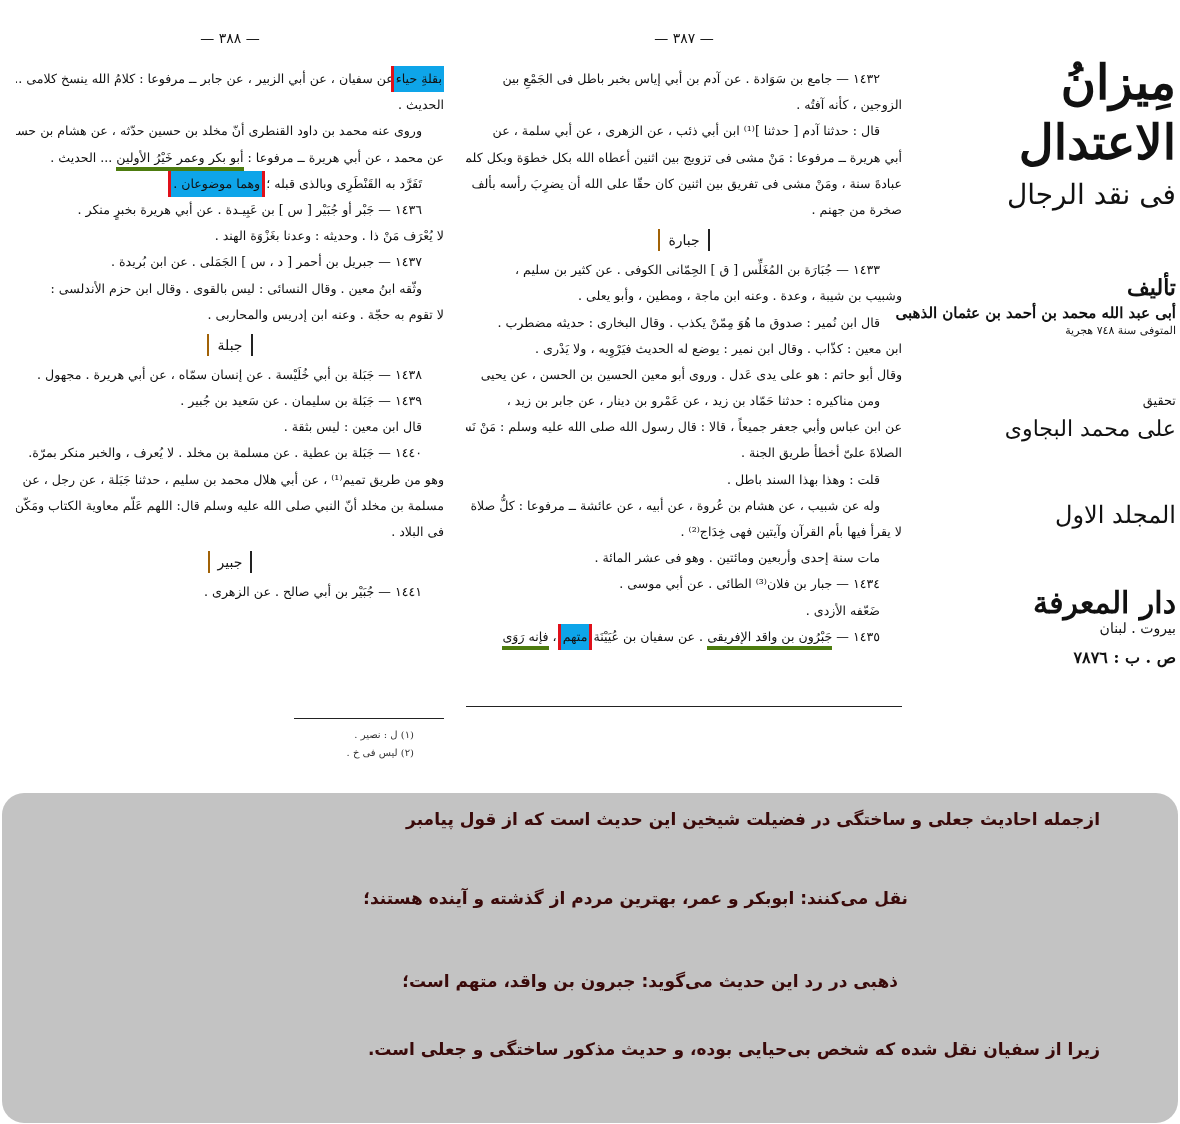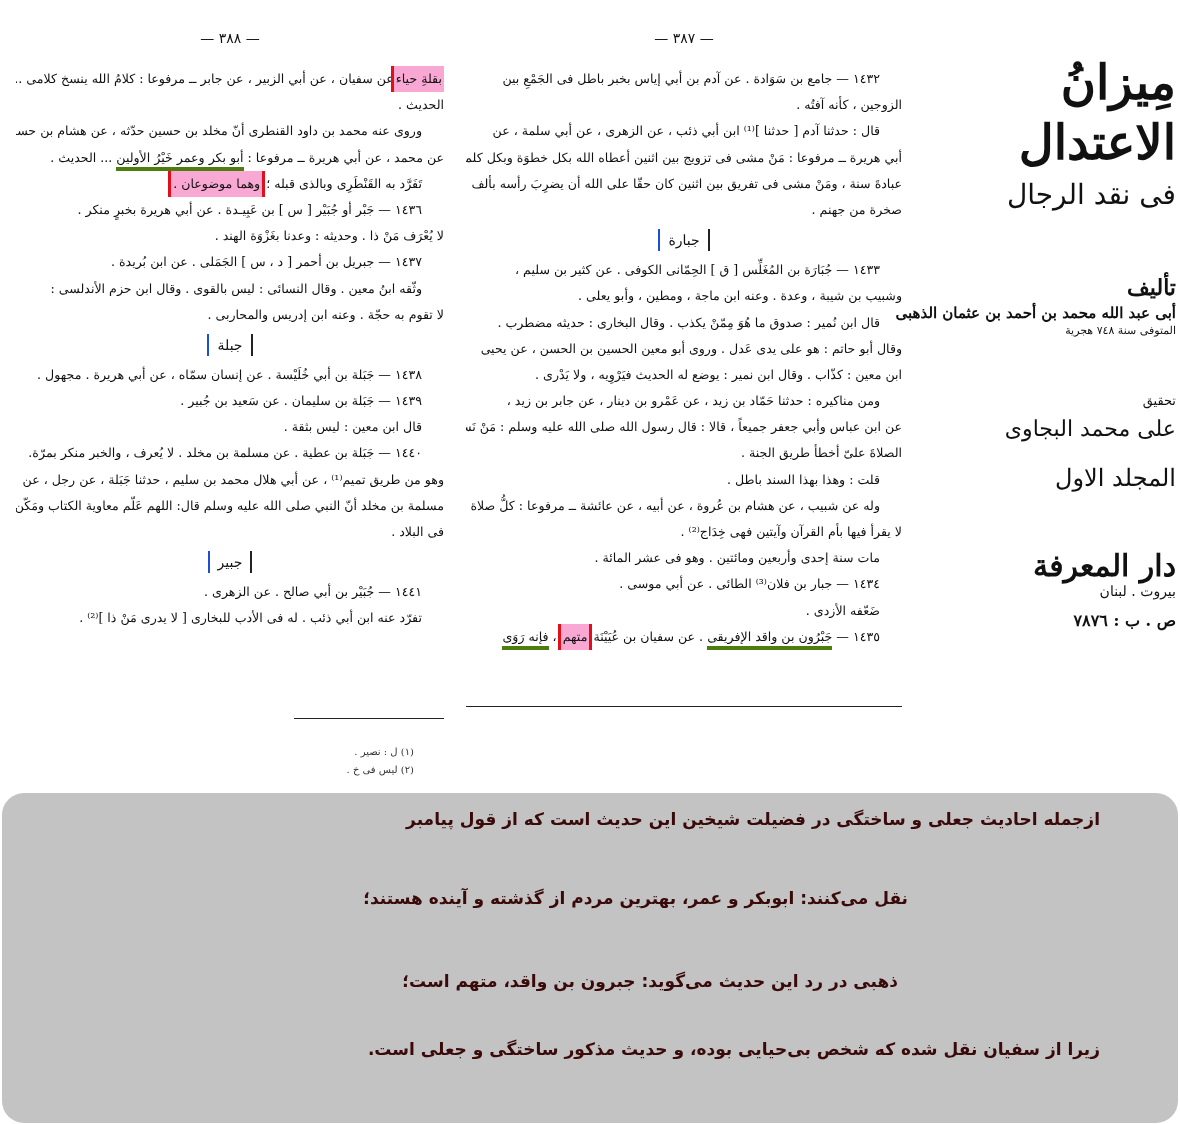--- a/index.html
+++ b/index.html
@@ -10,37 +10,37 @@
   .page-left  { left: 16px;  width: 428px; }
   .page-mid   { left: 466px; width: 436px; }
   .page-title { position: absolute; left: 906px; top: 30px; width: 270px; direction: rtl; text-align: right; }
 
   .page-num { position: absolute; top: 30px; width: 100%; text-align: center; font-size: 14px; letter-spacing: 1px; }
 
   .body { position: absolute; top: 66px; left: 0; right: 0; font-size: 12.6px; line-height: 26.2px; text-align: justify; }
   .line { display: block; white-space: nowrap; overflow: hidden; height: 26.2px; }
   .indent { padding-right: 22px; }
   .heading { text-align: center; font-size: 14px; height: 34px; line-height: 34px; }
-  .heading span { display: inline-block; padding: 0 8px; border-left: 2px solid #1d4ed8; border-right: 2px solid #222; line-height: 22px; }
+  .heading span { display: inline-block; padding: 0 8px; border-left: 2px solid #a16207; border-right: 2px solid #222; line-height: 22px; }
 
-  .box-hl { background: #f9a8d4; outline: 3px solid #e0101a; outline-offset: 0; padding: 16px 2px; }
+  .box-hl { background: #0ea5e9; outline: 3px solid #e0101a; outline-offset: 0; padding: 16px 2px; }
   .ul-hl { border-bottom: 8px solid #4d7c0f; padding-bottom: 2px; }
 
   .footnote-rule { position: absolute; height: 1px; background: #222; }
   .footnotes { position: absolute; font-size: 10px; line-height: 18px; color: #333; white-space: nowrap; }
 
   
   .t-main { font-size: 48px; font-weight: bold; line-height: 60px; margin-top: 22px; font-family: "DejaVu Serif", serif; }
   .t-sub  { font-size: 28px; line-height: 38px; margin-top: 4px; }
   .t-authorlabel { font-size: 22px; margin-top: 60px; font-weight: bold; }
   .t-author { font-size: 15px; font-weight: bold; margin-top: 4px; white-space: nowrap; }
   .t-died { font-size: 11px; margin-top: 2px; }
   .t-editlabel { font-size: 13px; margin-top: 56px; }
   .t-editor { font-size: 22px; margin-top: 8px; }
-  .t-volume { font-size: 24px; margin-top: 23px; }
+  .t-volume { font-size: 24px; margin-top: 60px; }
   .t-publisher { font-size: 30px; font-weight: bold; margin-top: 56px; }
   .t-city { font-size: 14px; margin-top: 0px; }
   .t-pobox { font-size: 16px; margin-top: 12px; font-weight: bold; }
 
   
   .annotation {
     position: absolute; left: 2px; top: 793px; width: 1176px; height: 330px;
     background: #c3c3c3; border-radius: 22px;
     direction: rtl; color: #3a0a0a; font-family: "DejaVu Sans", sans-serif;
     font-weight: bold; font-size: 17px;
@@ -66,44 +66,43 @@
       <div class="line heading"><span>جبلة</span></div>
       <div class="line indent"><span>١٤٣٨ — جَبَلة بن أبي خُلَيْسة . عن إنسان سمّاه ، عن أبي هريرة . مجهول .</span></div>
       <div class="line indent"><span>١٤٣٩ — جَبَلة بن سليمان . عن سَعيد بن جُبير .</span></div>
       <div class="line indent"><span>قال ابن معين : ليس بثقة .</span></div>
       <div class="line indent"><span>١٤٤٠ — جَبَلة بن عطية . عن مسلمة بن مخلد . لا يُعرف ، والخبر منكر بمرّة.</span></div>
       <div class="line"><span>وهو من طريق تميم⁽¹⁾ ، عن أبي هلال محمد بن سليم ، حدثنا جَبَلة ، عن رجل ، عن</span></div>
       <div class="line"><span>مسلمة بن مخلد أنّ النبي صلى الله عليه وسلم قال: اللهم عَلّم معاوية الكتاب ومَكّن له</span></div>
       <div class="line"><span>فى البلاد .</span></div>
       <div class="line heading"><span>جبير</span></div>
       <div class="line indent"><span>١٤٤١ — جُبَيْر بن أبي صالح . عن الزهرى .</span></div>
-      <div class="line indent"><span>تفرّد عنه ابن أبي ذئب . له فى الأدب للبخارى [ لا يدرى مَنْ ذا ]⁽²⁾ .</span></div>
     </div>
   <div class="footnote-rule" style="top:718px; right:0; width:150px;"></div>
-  <div class="footnotes" id="left-foot" style="top:726px; right:30px;margin-top:17px;">
+  <div class="footnotes" id="left-foot" style="top:726px; right:30px;">
       <div>(١) ل : نصير .</div>
       <div>(٢) ليس فى خ .</div>
     </div>
 </div>
 
 <div class="page page-mid" style="height:760px;">
   <div class="page-num">— ٣٨٧ —</div>
   <div class="body" id="mid-body">
       <div class="line indent"><span>١٤٣٢ — جامع بن سَوَادة . عن آدم بن أبي إياس بخبر باطل فى الجَمْعِ بين</span></div>
       <div class="line"><span>الزوجين ، كأنه آفتُه .</span></div>
       <div class="line indent"><span>قال : حدثنا آدم [ حدثنا ]⁽¹⁾ ابن أبي ذئب ، عن الزهرى ، عن أبي سلمة ، عن</span></div>
       <div class="line"><span>أبي هريرة ــ مرفوعا : مَنْ مشى فى تزويج بين اثنين أعطاه الله بكل خطوَة وبكل كلمة</span></div>
       <div class="line"><span>عبادةَ سنة ، ومَنْ مشى فى تفريق بين اثنين كان حقّا على الله أن يضرِبَ رأسه بألف</span></div>
       <div class="line"><span>صخرة من جهنم .</span></div>
       <div class="line heading"><span>جبارة</span></div>
       <div class="line indent"><span>١٤٣٣ — جُبَارَة بن المُغَلِّس [ ق ] الحِمّانى الكوفى . عن كثير بن سليم ،</span></div>
       <div class="line"><span>وشبيب بن شيبة ، وعدة . وعنه ابن ماجة ، ومطين ، وأبو يعلى .</span></div>
       <div class="line indent"><span>قال ابن نُمير : صدوق ما هُوَ مِمّنْ يكذب . وقال البخارى : حديثه مضطرب .</span></div>
+      <div class="line"><span>ابن معين : كذّاب . وقال ابن نمير : يوضع له الحديث فيَرْوِيه ، ولا يَدْرى .</span></div>
       <div class="line"><span>وقال أبو حاتم : هو على يدى عَدل . وروى أبو معين الحسين بن الحسن ، عن يحيى</span></div>
-      <div class="line"><span>ابن معين : كذّاب . وقال ابن نمير : يوضع له الحديث فيَرْوِيه ، ولا يَدْرى .</span></div>
       <div class="line indent"><span>ومن مناكيره : حدثنا حَمّاد بن زيد ، عن عَمْرو بن دينار ، عن جابر بن زيد ،</span></div>
       <div class="line"><span>عن ابن عباس وأبي جعفر جميعاً ، قالا : قال رسول الله صلى الله عليه وسلم : مَنْ نَسى</span></div>
       <div class="line"><span>الصلاةَ علىّ أخطأ طريق الجنة .</span></div>
       <div class="line indent"><span>قلت : وهذا بهذا السند باطل .</span></div>
       <div class="line indent"><span>وله عن شبيب ، عن هشام بن عُروة ، عن أبيه ، عن عائشة ــ مرفوعا : كلُّ صلاة</span></div>
       <div class="line"><span>لا يقرأ فيها بأم القرآن وآيتين فهى خِدَاج⁽²⁾ .</span></div>
       <div class="line indent"><span>مات سنة إحدى وأربعين ومائتين . وهو فى عشر المائة .</span></div>
       <div class="line indent"><span>١٤٣٤ — جبار بن فلان⁽³⁾ الطائى . عن أبي موسى .</span></div>
       <div class="line indent"><span>ضَعّفه الأزدى .</span></div>
       <div class="line indent"><span>١٤٣٥ — </span><span class="ul-hl">جَبْرُون بن واقد الإفريقى</span><span> . عن سفيان بن عُيَيْنَة </span><span class="box-hl">متهم</span><span> ، </span><span class="ul-hl">فإنه رَوَى</span></div>

